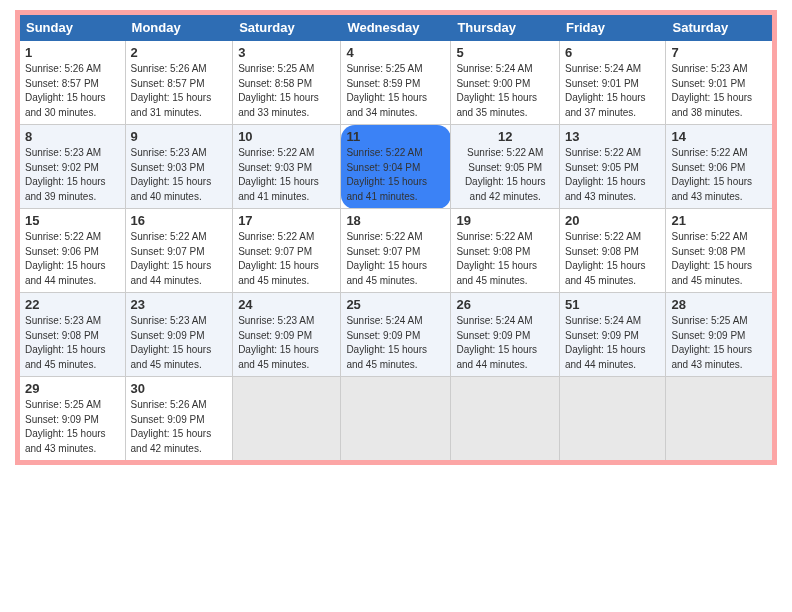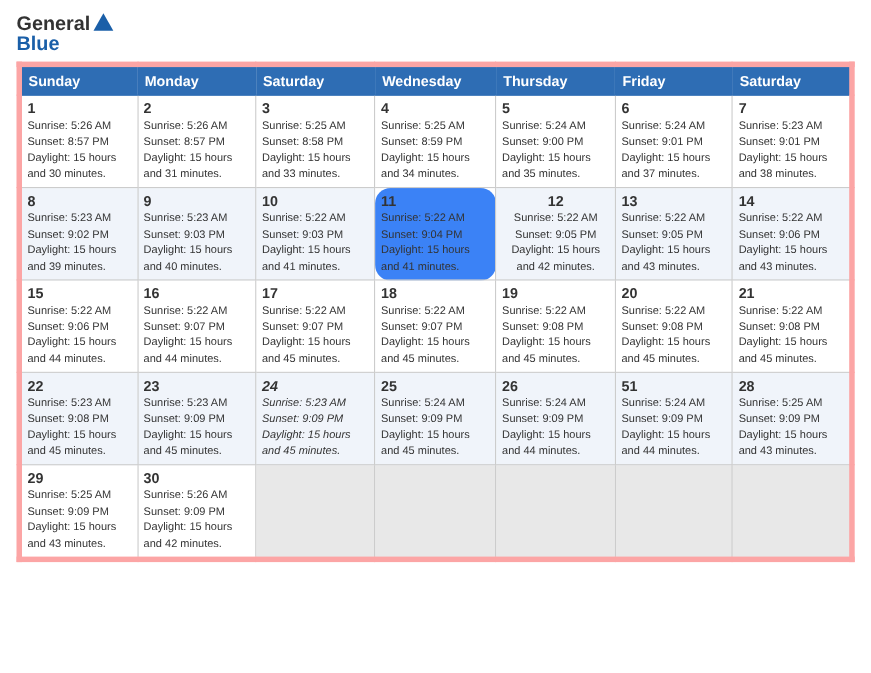--- a/index.html
+++ b/index.html
@@ -79,37 +79,20 @@
       background: #e8e8e8 !important;
     }
     .last-row td {
       min-height: 70px;
     }
   </style>
 </head>
 <body>
 
 <div class="page">
-  <div class="header">
-    <div class="logo">
-      <div>
-        <div style="display:flex;align-items:center;">
-          <span style="font-size:18px;font-weight:bold;color:#333;">General</span>
-          <svg width="22" height="22" viewBox="0 0 22 22" style="margin:0 0 0 1px;">
-            <polygon points="11,2 20,18 2,18" fill="#1a5fa8"></polygon>
-          </svg>
-        </div>
-        <div style="font-size:18px;font-weight:bold;color:#1a5fa8;margin-top:-3px;">Blue</div>
-      </div>
-    </div>
-    <div class="title-block">
-      <div class="month-title"></div>
-      <div class="location-title"></div>
-    </div>
-  </div>
 
   <table class="calendar">
     <thead>
       <tr>
       <th>Sunday</th>
           <th>Monday</th>
           <th>Saturday</th>
           <th>Wednesday</th>
           <th>Thursday</th>
           <th>Friday</th>
@@ -278,21 +261,21 @@
 Daylight: 15 hours
 and 45 minutes.</div>
           </td>
           <td style="background: rgb(240, 244, 250);">
             <span class="day-num">23</span>
             <div class="day-info" style="white-space: pre-line;">Sunrise: 5:23 AM
 Sunset: 9:09 PM
 Daylight: 15 hours
 and 45 minutes.</div>
           </td>
-          <td style="background: rgb(240, 244, 250); font-style: italic;">
+          <td style="background: rgb(240, 244, 250);">
             <span class="day-num">24</span>
             <div class="day-info" style="white-space: pre-line;">Sunrise: 5:23 AM
 Sunset: 9:09 PM
 Daylight: 15 hours
 and 45 minutes.</div>
           </td>
           <td style="background: rgb(240, 244, 250);">
             <span class="day-num">25</span>
             <div class="day-info" style="white-space: pre-line;">Sunrise: 5:24 AM
 Sunset: 9:09 PM

